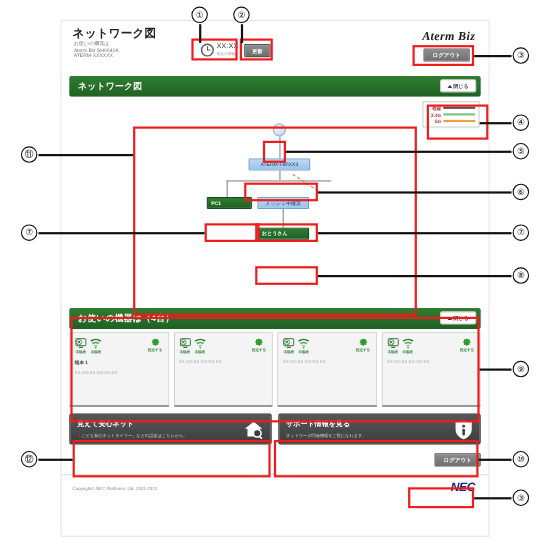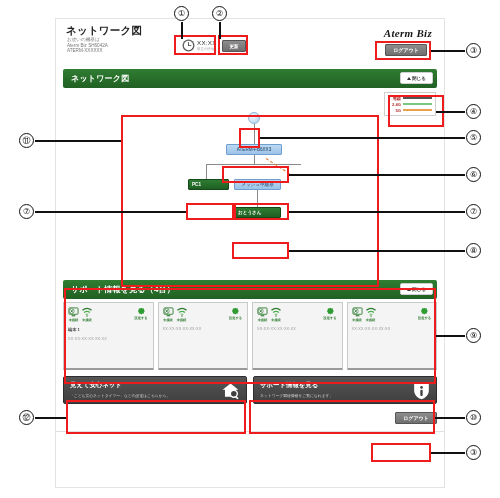--- a/index.html
+++ b/index.html
@@ -258,21 +258,21 @@
       <div class="node dev" style="left:132px; top:91px; width:41px; height:11px;">PC1</div>
 
       <div class="node router" style="left:178px; top:91px; width:47px; height:11px;">メッシュ中継器</div>
 
       <div class="link v" style="left:201px; top:102px; height:17px;"></div>
 
       <div class="node dev" style="left:178px; top:119px; width:47px; height:11px;">おとうさん</div>
     </div>
 
     <div class="sec-bar">
-      <span class="label">サポート情報を見る（4台）</span>
+      <span class="label">お使いの機器は（4台）</span>
       <div class="collapse">
         <span class="caret-up"></span>
         <span>閉じる</span>
       </div>
     </div>
 
     <div class="cards">
 
       <div class="card">
         <div class="card-icons">
@@ -418,20 +418,24 @@
           <rect x="9.5" y="11" width="3" height="8" rx="1.2" fill="#3e3e3e"></rect>
         </svg>
       </div>
     </div>
 
     <div class="logout-row">
       <div class="btn-logout-bot">ログアウト</div>
     </div>
 
     <div class="foot-sep"></div>
+    <div class="foot">
+      <div class="copyright">Copyright© NEC Platforms, Ltd. 2001-2023</div>
+      <div class="nec">NEC</div>
+    </div>
   </div>
 
   <div class="ann">
 
     <div class="hl" style="left:174px; top:35px; width:42px; height:20px;"></div>
     <div class="hl" style="left:218px; top:35px; width:30px; height:20px;"></div>
     <div class="hl" style="left:375px; top:41px; width:56px; height:19px;"></div>
     <div class="hl" style="left:388px; top:95px; width:56px; height:32px;"></div>
     <div class="hl" style="left:239px; top:128px; width:21px; height:20px;"></div>
     <div class="hl" style="left:222px; top:166px; width:67px; height:17px;"></div>

